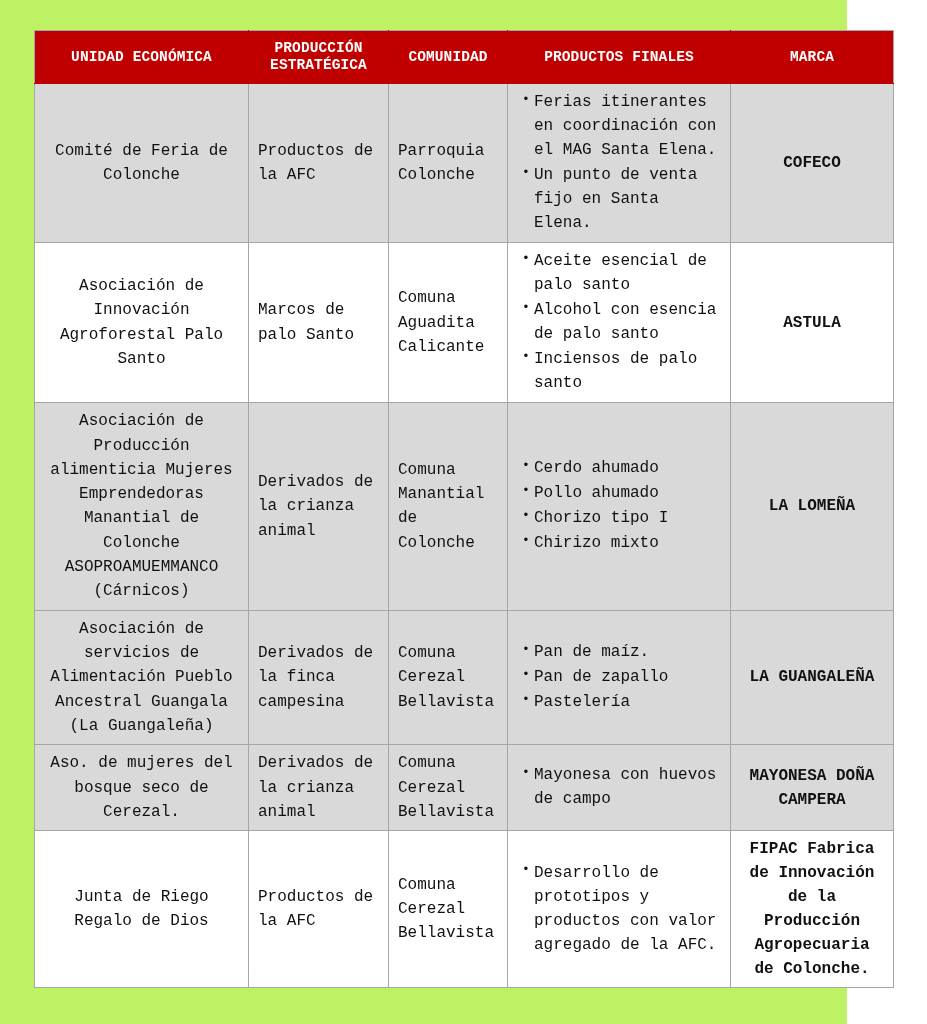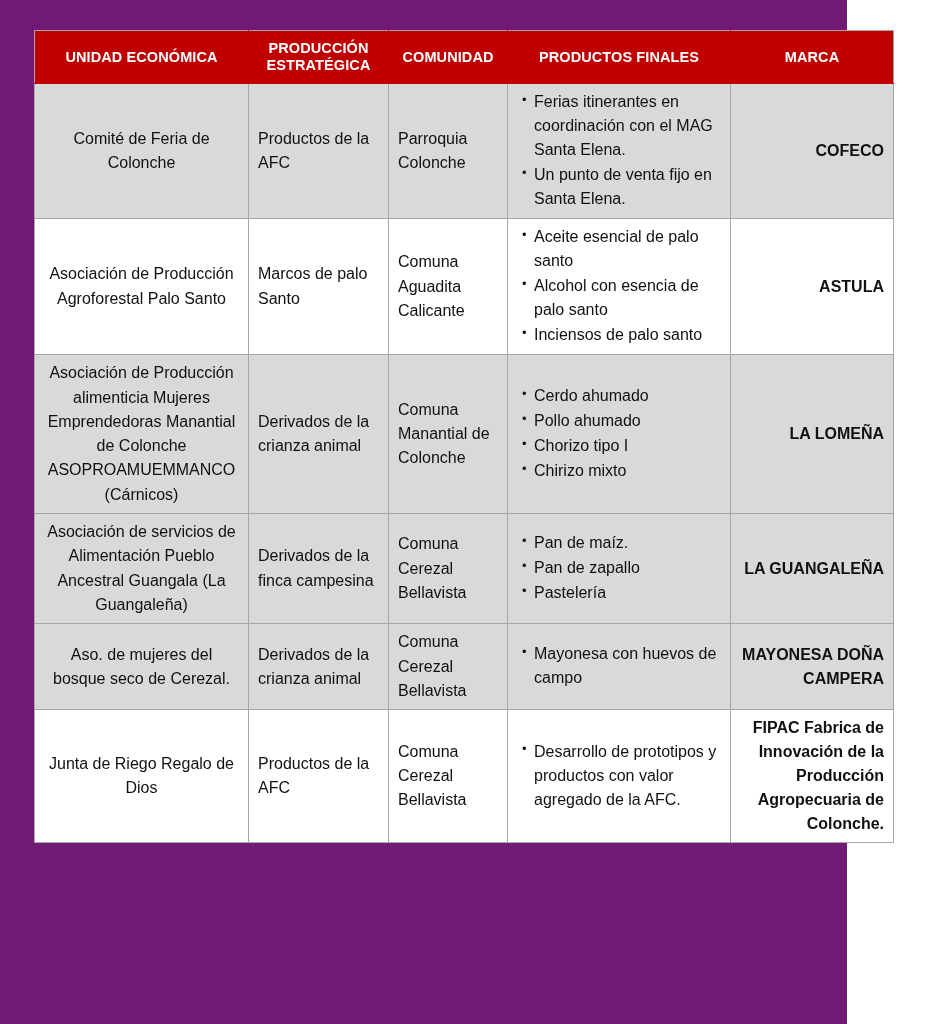--- a/index.html
+++ b/index.html
@@ -10,21 +10,22 @@
   body {
     width: 927px;
     height: 1024px;
     font-family: "Liberation Sans", sans-serif;
     overflow: hidden;
   }
   .page {
     position: relative;
     width: 847px;
     height: 1024px;
-    background: #701a75;
+    background: #bef264;
+    font-family: Liberation Mono, monospace;
   }
   .table-wrap {
     position: absolute;
     left: 34px;
     top: 30px;
     width: 859px;
   }
   table.ue-table {
     width: 859px;
     border-collapse: collapse;
@@ -64,21 +65,21 @@
     padding: 6px 9px;
     vertical-align: middle;
     background: #ffffff;
   }
   tbody tr.shaded td { background: #d9d9d9; }
 
   td.col-name { text-align: center; }
   td.col-prod { }
   td.col-com  { text-align: left; }
   td.col-fin  { text-align: left; padding-left: 14px; }
-  td.col-marca { text-align: right; font-weight: bold; }
+  td.col-marca { text-align: center; font-weight: bold; }
 
   ul.bullets {
     margin: 0;
     padding: 0;
     list-style: none;
   }
   ul.bullets li {
     position: relative;
     padding-left: 12px;
     margin: 0 0 1px 0;
@@ -123,21 +124,21 @@
             <td class="col-com">Parroquia Colonche</td>
             <td class="col-fin">
               <ul class="bullets">
                 <li>Ferias itinerantes en coordinación con el MAG Santa Elena.</li>
                 <li>Un punto de venta fijo en Santa Elena.</li>
               </ul>
             </td>
             <td class="col-marca">COFECO</td>
           </tr>
           <tr>
-            <td class="col-name">Asociación de Producción Agroforestal Palo Santo</td>
+            <td class="col-name">Asociación de Innovación Agroforestal Palo Santo</td>
             <td class="col-prod">Marcos de palo Santo</td>
             <td class="col-com">Comuna Aguadita Calicante</td>
             <td class="col-fin">
               <ul class="bullets">
                 <li>Aceite esencial de palo santo</li>
                 <li>Alcohol con esencia de palo santo</li>
                 <li>Inciensos de palo santo</li>
               </ul>
             </td>
             <td class="col-marca">ASTULA</td>

